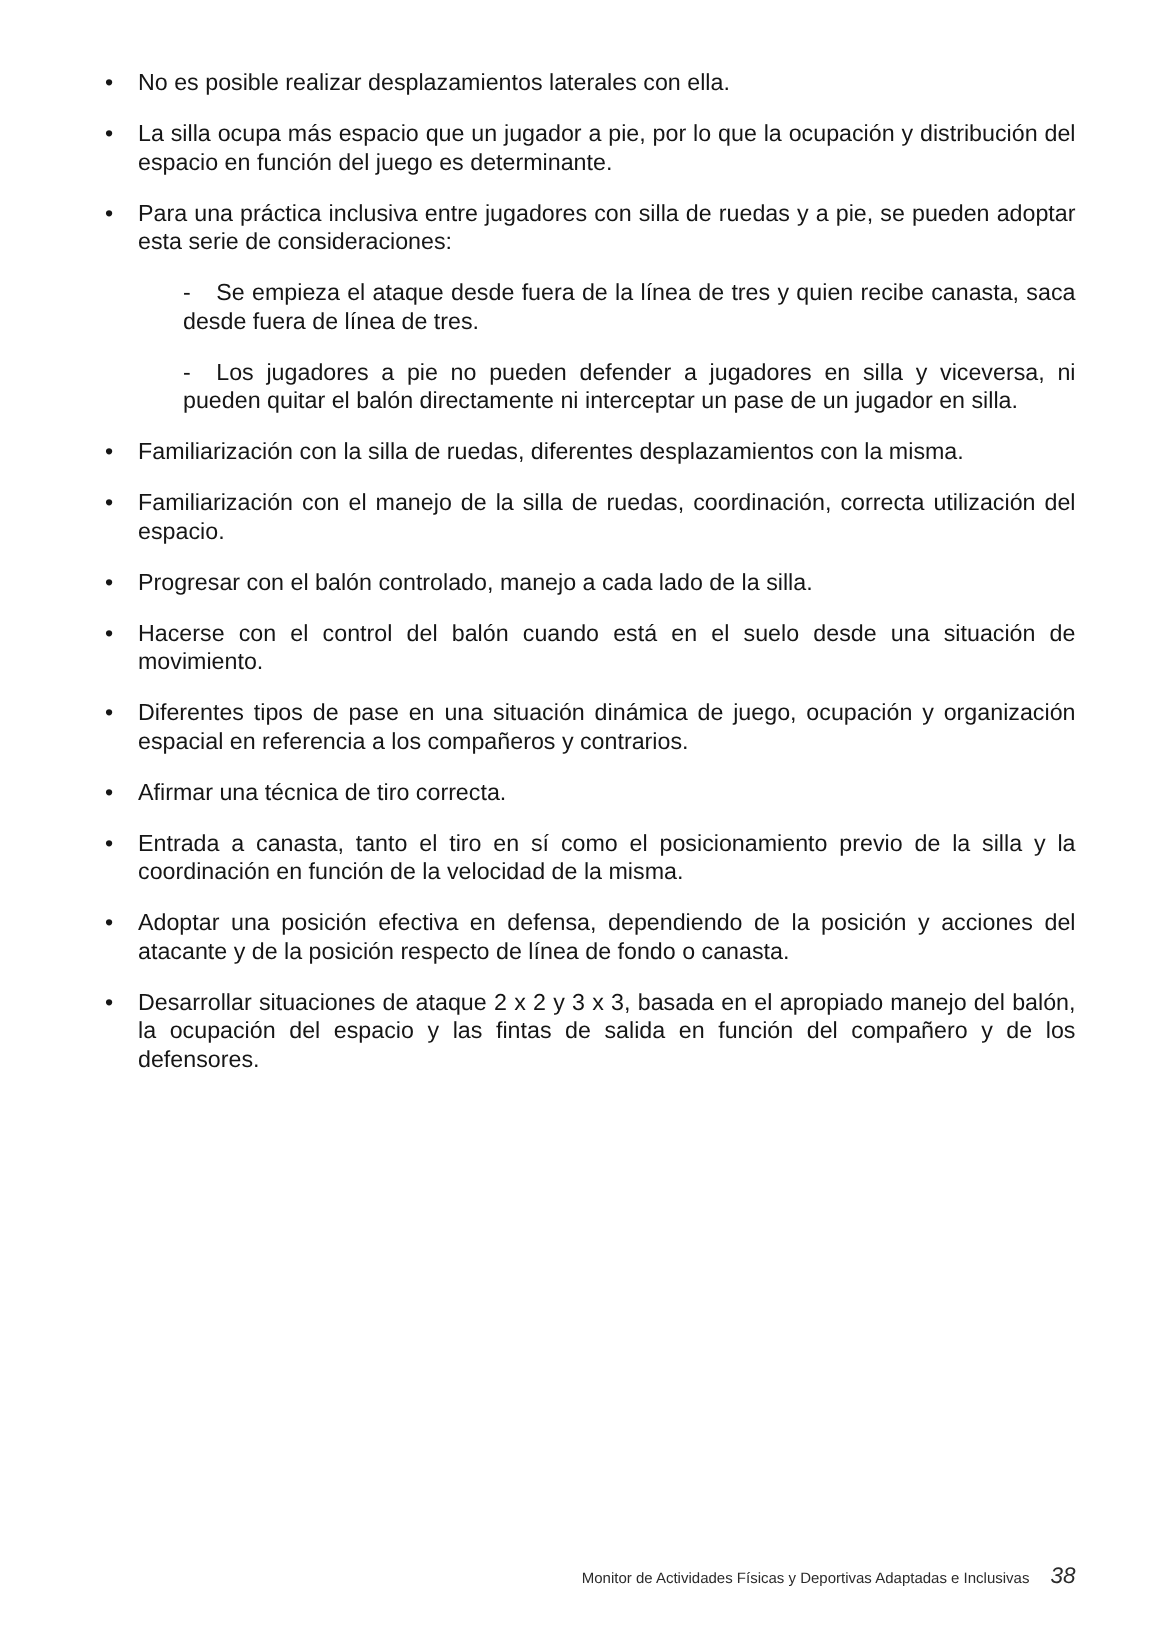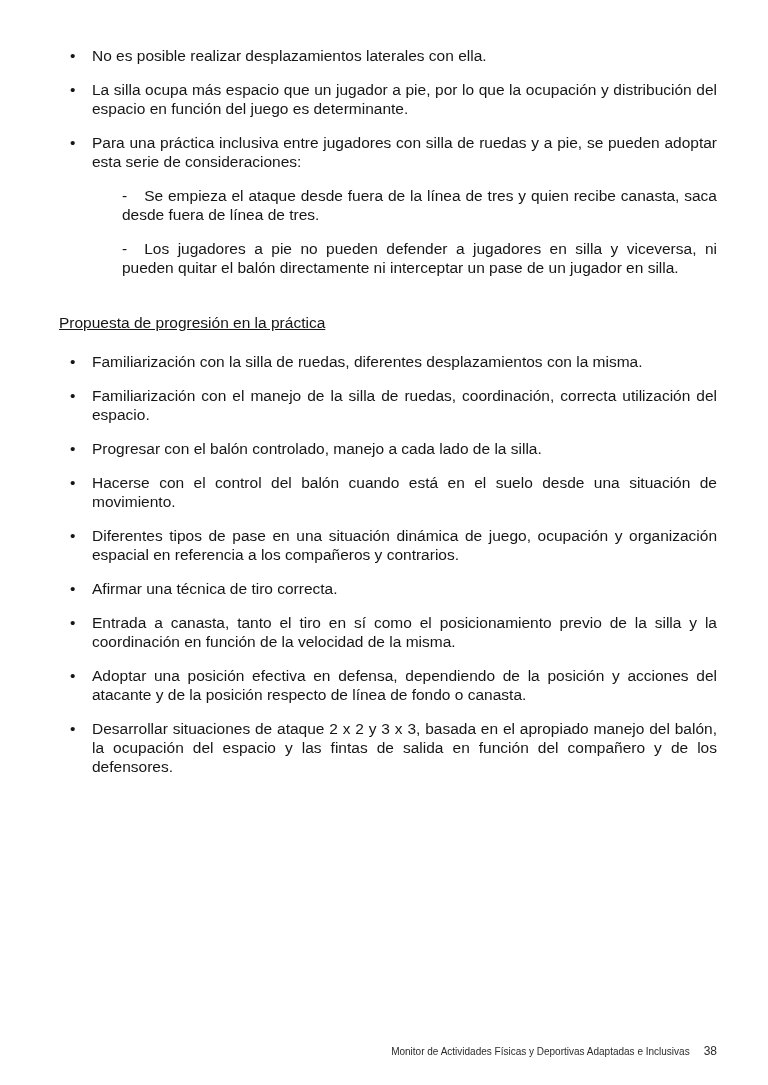--- a/index.html
+++ b/index.html
@@ -50,21 +50,22 @@
     position: absolute;
     top: 1044px;
     right: 51px;
     font-size: 10px;
     line-height: 14px;
     color: #2b2b2b;
     white-space: nowrap;
   }
   .footer .pagenum {
     margin-left: 14px;
-    font-size: 12px;
+    font-size: 15px;
+    font-style: italic;
   }
 </style>
 </head>
 <body>
 
 <div class="page">
   <div class="content">
 
     <div class="bullet-item">
       <span class="marker">•</span>
@@ -79,21 +80,20 @@
       <p class="btext">Para una práctica inclusiva entre jugadores con silla de ruedas y a pie, se pueden adoptar esta serie de consideraciones:</p>
     </div>
 
     <div class="sub-item">
       <span class="dash">-</span><span>Se empieza el ataque desde fuera de la línea de tres y quien recibe canasta, saca desde fuera de línea de tres.</span>
     </div>
     <div class="sub-item">
       <span class="dash">-</span><span>Los jugadores a pie no pueden defender a jugadores en silla y viceversa, ni pueden quitar el balón directamente ni interceptar un pase de un jugador en silla.</span>
     </div>
 
-    <h2 class="heading">Propuesta de progresión en la práctica</h2>
 
     <div class="bullet-item">
       <span class="marker">•</span>
       <p class="btext">Familiarización con la silla de ruedas, diferentes desplazamientos con la misma.</p>
     </div>
     <div class="bullet-item">
       <span class="marker">•</span>
       <p class="btext">Familiarización con el manejo de la silla de ruedas, coordinación, correcta utilización del espacio.</p>
     </div>
     <div class="bullet-item">

